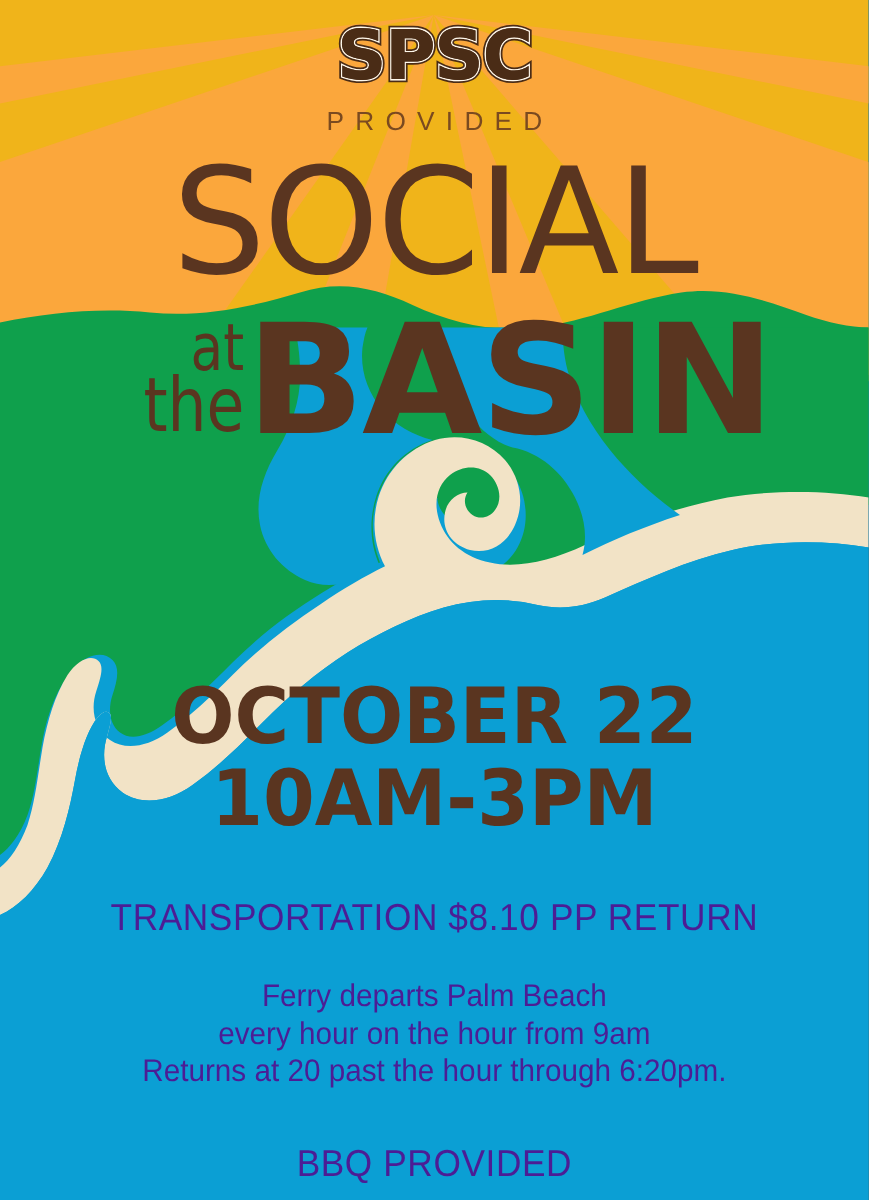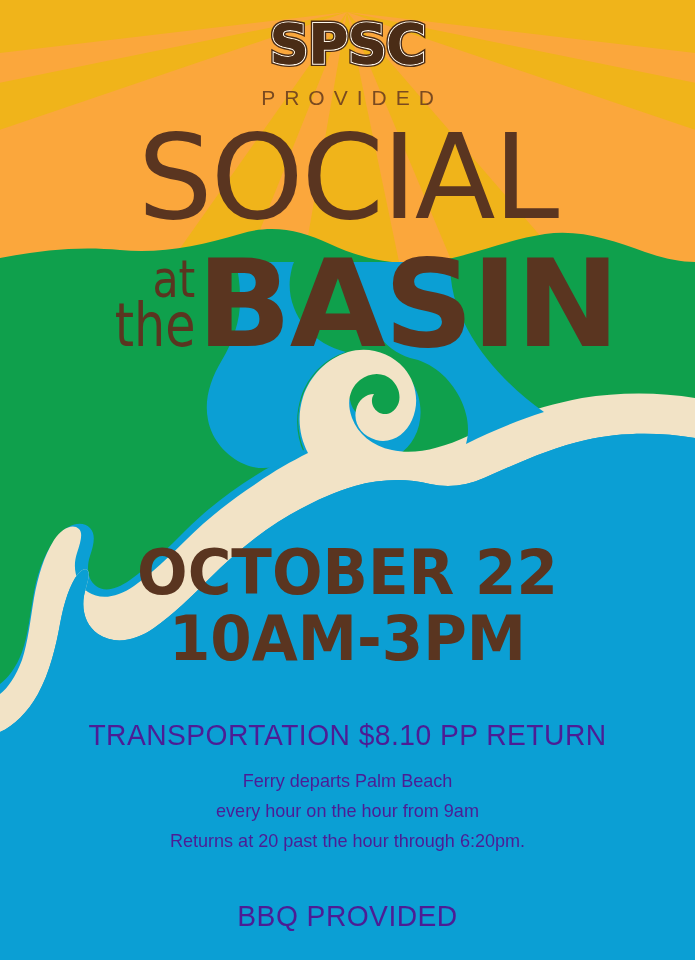--- a/index.html
+++ b/index.html
@@ -119,22 +119,22 @@
     color:#4c1d95;
     font-family:"Liberation Sans", sans-serif;
   }
   .info .transport{
     font-size:30px;line-height:38px;
     font-weight:400;
     letter-spacing:.5px;
     transform:scaleX(.94);
   }
   .info .ferry{
-    margin-top:12px;
-    font-size:19px;line-height:30px;
+    margin-top:28px;
+    font-size:25px;line-height:30px;
     font-weight:400;
   }
   .info .ferry div{transform:scaleX(.95);}
   .info .bbq{
     margin-top:42px;
     font-size:30px;line-height:36px;
     font-weight:400;
     letter-spacing:.5px;
     transform:scaleX(.94);
   }

